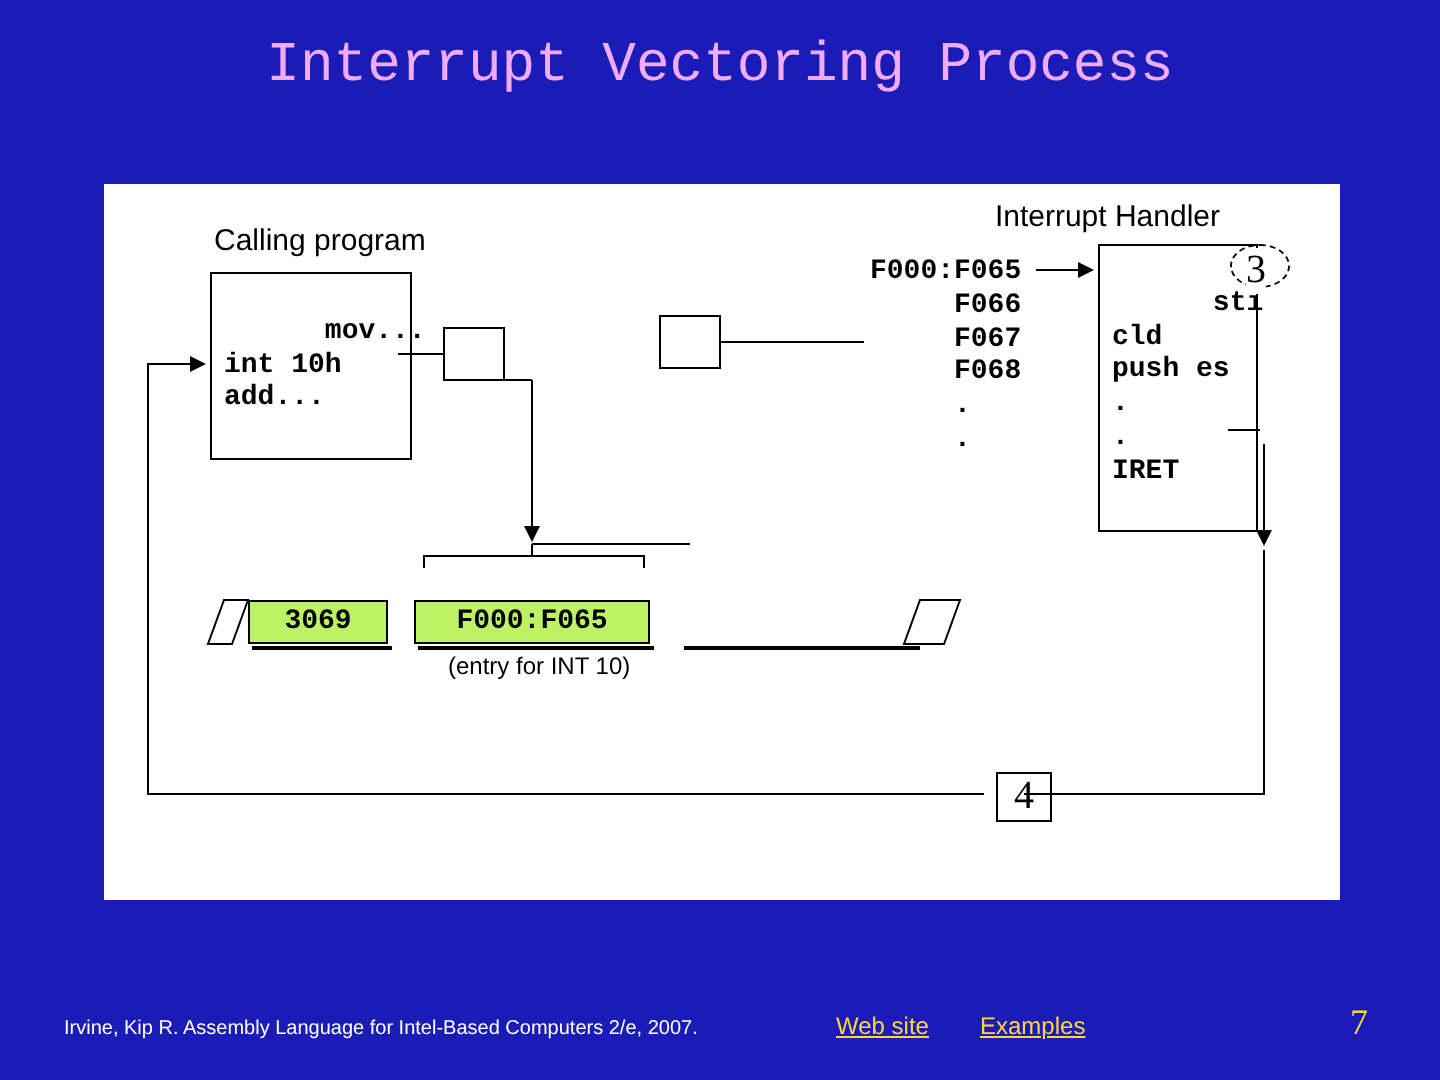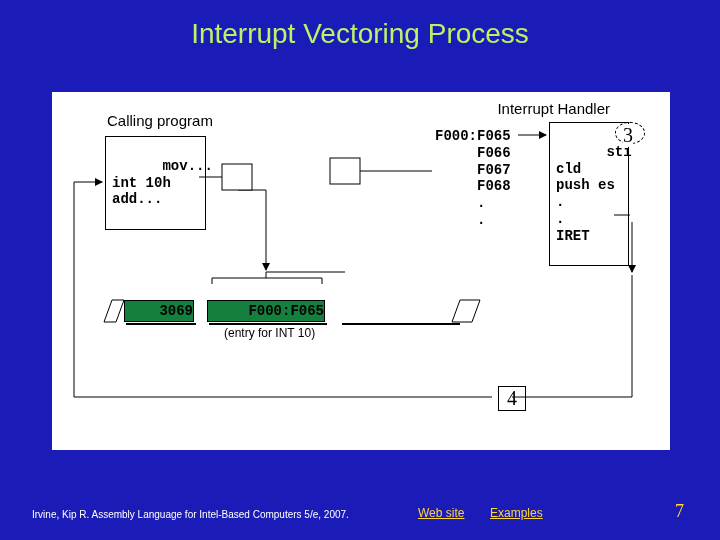--- a/index.html
+++ b/index.html
@@ -10,24 +10,24 @@
     background: #1b1bb8;
     position: relative;
     overflow: hidden;
   }
   .title {
     position: absolute;
     top: 18px;
     left: 0;
     width: 720px;
     text-align: center;
-    color: #bef264;
+    color: #f0abfc;
     font-size: 28px;
     font-weight: normal;
-    font-family: Liberation Sans, sans-serif;
+    font-family: Liberation Mono, monospace;
   }
   .diagram {
     position: absolute;
     top: 92px;
     left: 52px;
     width: 618px;
     height: 358px;
     background: #ffffff;
   }
   .label {
@@ -46,26 +46,26 @@
   .codebox {
     position: absolute;
     background: #fff;
     border: 1px solid #000;
     padding: 4px 6px;
     font-family: Liberation Mono, monospace;
   }
   .ivt-cell {
     position: absolute;
     height: 22px;
-    background: #15803d;
+    background: #bef264;
     border: 1px solid #000;
     font-family: "Courier New", monospace;
     font-weight: bold;
     font-size: 14px;
-    text-align: right;
+    text-align: center;
     line-height: 20px;
   }
   .stepnum {
     position: absolute;
     font-family: "Times New Roman", serif;
     font-size: 20px;
     color: #000;
     background: #fff;
   }
   .circle {
@@ -186,18 +186,18 @@
 
       <line x1="74" y1="232" x2="144" y2="232" stroke="#000" stroke-width="2"></line>
       <line x1="157" y1="232" x2="275" y2="232" stroke="#000" stroke-width="2"></line>
       <line x1="290" y1="232" x2="408" y2="232" stroke="#000" stroke-width="2"></line>
     </svg>
 
     <div class="label" style="top:234px; left:172px; font-size:12px;">(entry for INT 10)</div>
 
   </div>
 
-  <div class="footer-credit">Irvine, Kip R. Assembly Language for Intel-Based Computers 5/e, 2007.</div>
+  <div class="footer-credit">Irvine, Kip R. Assembly Language for Intel-Based Computers 2/e, 2007.</div>
   <a class="footer-link" style="left:418px;">Web site</a>
   <a class="footer-link" style="left:490px;">Examples</a>
   <div class="pagenum">7</div>
 
 </div>
 
 </body></html>

